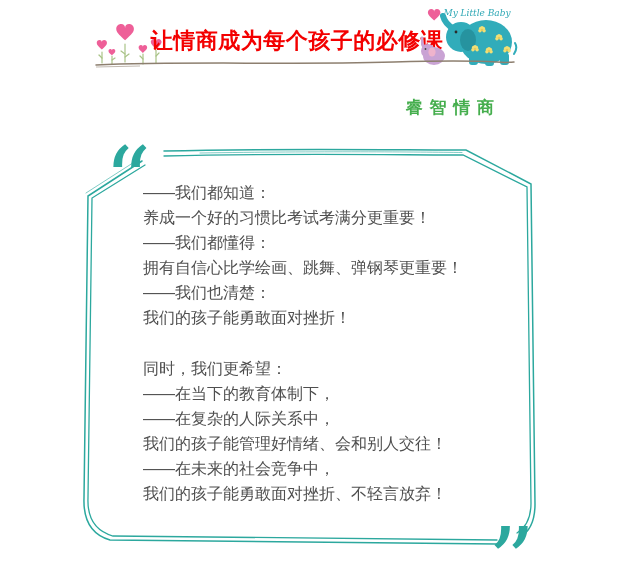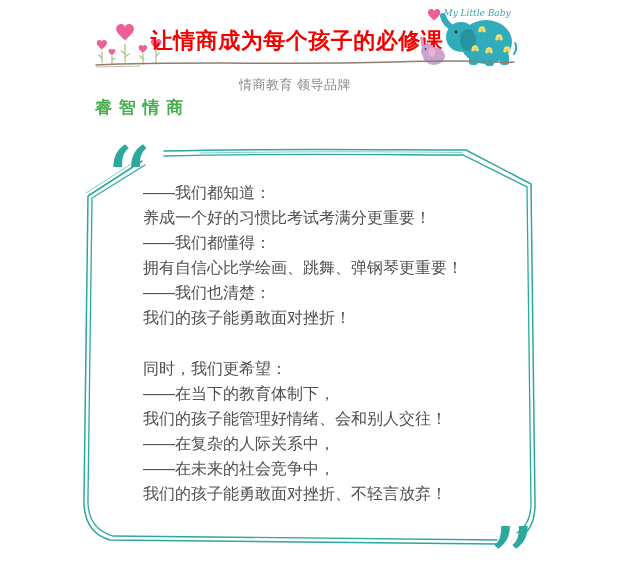--- a/index.html
+++ b/index.html
@@ -22,21 +22,21 @@
     white-space:nowrap;
   }
   .subtitle{
     position:absolute;left:95px;top:76px;width:400px;
     text-align:center;
     font-size:13px;color:#8a8a8a;letter-spacing:0.5px;
     white-space:nowrap;
   }
   .brand-title{
     position:absolute;left:95px;top:96px;width:400px;
-    text-align:left;
+    text-align:right;
     font-size:17px;font-weight:bold;letter-spacing:1px;
     color:#45ae4d;
     white-space:nowrap;
   }
   
   .border-svg{position:absolute;left:0;top:0;width:617px;height:564px;pointer-events:none;}
   .quote-text{
     position:absolute;left:143px;top:180px;width:400px;
     font-size:16px;line-height:25px;color:#4f4f4f;
   }
@@ -140,21 +140,20 @@
       <ellipse cx="11" cy="49" rx="3.6" ry="4.6" fill="#efb3cc"></ellipse>
       <circle cx="4.5" cy="46" r="0.9" fill="#444"></circle>
     </g>
   </svg>
 
   <svg class="ground-svg" viewBox="0 0 422 12">
     <path d="M2,8 C90,4 190,8 300,5 S400,7 420,5" stroke="#8d7f6f" stroke-width="1.5" fill="none" stroke-linecap="round"></path>
     <path d="M2,10 L46,9" stroke="#8d7f6f" stroke-width="0.8" fill="none" opacity="0.7"></path>
   </svg>
 
-  <div class="subtitle">情商教育 领导品牌</div>
 
   <div class="brand-title">睿 智 情 商</div>
 
   <svg class="border-svg" viewBox="0 0 617 564">
     <g fill="none" stroke-linecap="round" stroke="#2ca89e">
       <path stroke-width="1.5" d="M164 151 C 280 148 400 150 466 150 L 531 184 L 535 504 C 535 522 529 532 520 537"></path>
       <path stroke-width="1.3" d="M164 156 C 280 153 400 155 463 155 L 527 187 L 531 503 C 531 519 525 528 517 533"></path>
       <path stroke-width="0.8" opacity="0.75" d="M200 153 C 320 151 420 152 462 152.5"></path>
       <path stroke-width="1.5" d="M142 161 L 88 196 L 84 498 C 83 526 96 536 110 540 L 497 544"></path>
       <path stroke-width="1.3" d="M145 165 L 92 198 L 88 498 C 87 522 99 532 113 536 L 497 540"></path>
@@ -169,20 +168,20 @@
       <div class="quote-line">——我们都知道：</div>
       <div class="quote-line">养成一个好的习惯比考试考满分更重要！</div>
       <div class="quote-line">——我们都懂得：</div>
       <div class="quote-line">拥有自信心比学绘画、跳舞、弹钢琴更重要！</div>
       <div class="quote-line">——我们也清楚：</div>
       <div class="quote-line">我们的孩子能勇敢面对挫折！</div>
     </div>
     <div class="quote-paragraph-2">
       <div class="quote-line">同时，我们更希望：</div>
       <div class="quote-line">——在当下的教育体制下，</div>
+      <div class="quote-line">——在复杂的人际关系中，</div>
       <div class="quote-line">我们的孩子能管理好情绪、会和别人交往！</div>
-      <div class="quote-line">——在复杂的人际关系中，</div>
       <div class="quote-line">——在未来的社会竞争中，</div>
       <div class="quote-line">我们的孩子能勇敢面对挫折、不轻言放弃！</div>
     </div>
   </div>
 
 </div>
 
 </body></html>

